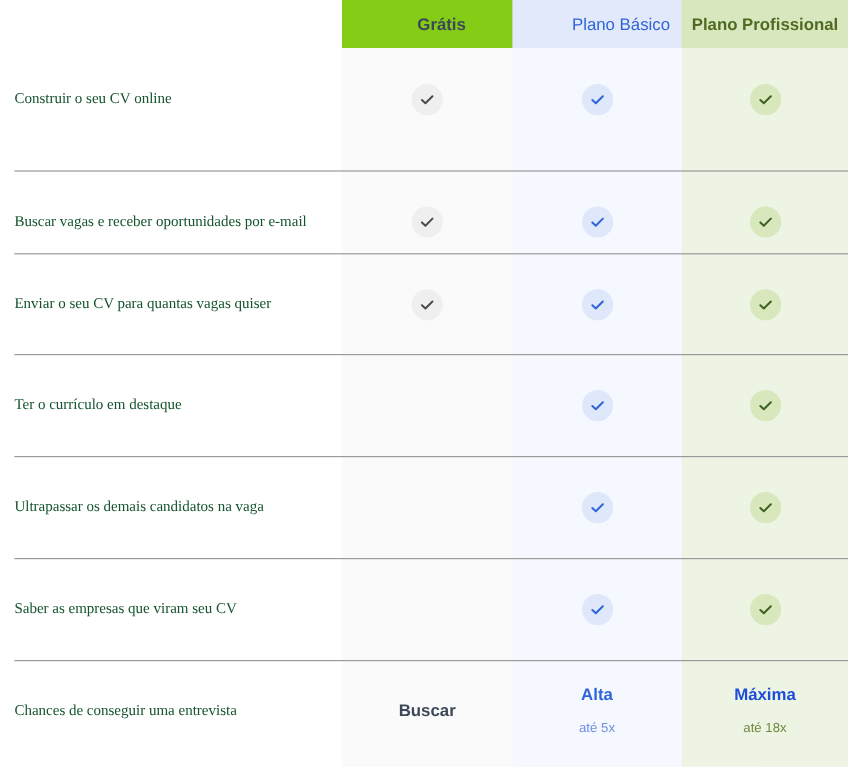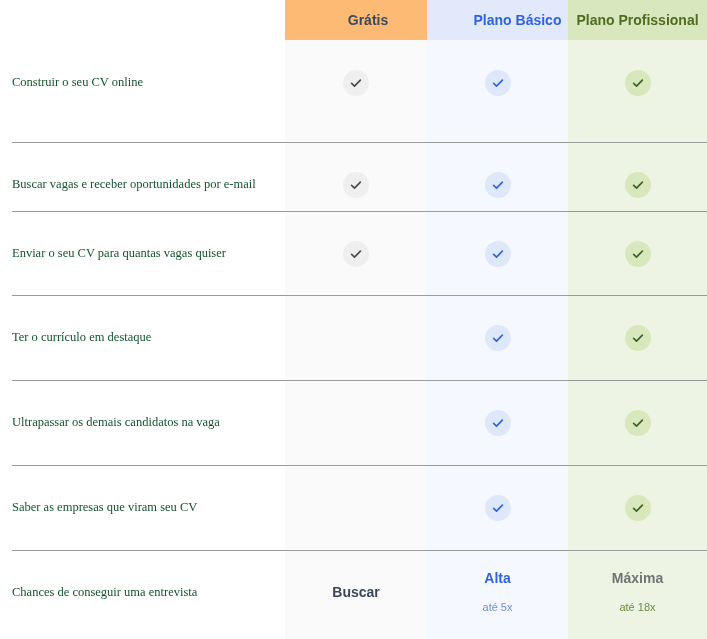--- a/index.html
+++ b/index.html
@@ -44,29 +44,29 @@
     top: 0;
     height: 40px;
     display: flex;
     align-items: center;
     justify-content: center;
     font-size: 14px;
     box-sizing: border-box;
   }
   .hcell-free {
     left: 285px; width: 166px;
-    background: #fdba74;
+    background: #84cc16;
     color: #3c4858;
     font-weight: bold;
   }
   .hcell-basic {
     left: 427px; width: 159px;
     background: #e2e9fa;
     color: #2f64d8;
-    font-weight: bold;
+    font-weight: normal;
     padding-left: 22px;
   }
   .hcell-pro {
     left: 568px; width: 139px;
     background: #d9e7be;
     color: #4f6b22;
     font-weight: bold;
   }
 
   
@@ -134,21 +134,21 @@
     display: block;
   }
   .value-sub {
     font-size: 11px;
     display: block;
     margin-top: 14px;
   }
   .v-free .value-main  { color: #3c4858; }
   .v-basic .value-main { color: #2f64d8; }
   .v-basic .value-sub  { color: #6e8fe0; }
-  .v-pro .value-main   { color: #737373; }
+  .v-pro .value-main   { color: #1d4ed8; }
   .v-pro .value-sub    { color: #6f8a3f; }
 </style>
 </head>
 <body>
 
 <div class="compare-table">
 
   <div class="col-band band-free"></div>
   <div class="col-band band-basic"></div>
   <div class="col-band band-pro"></div>

